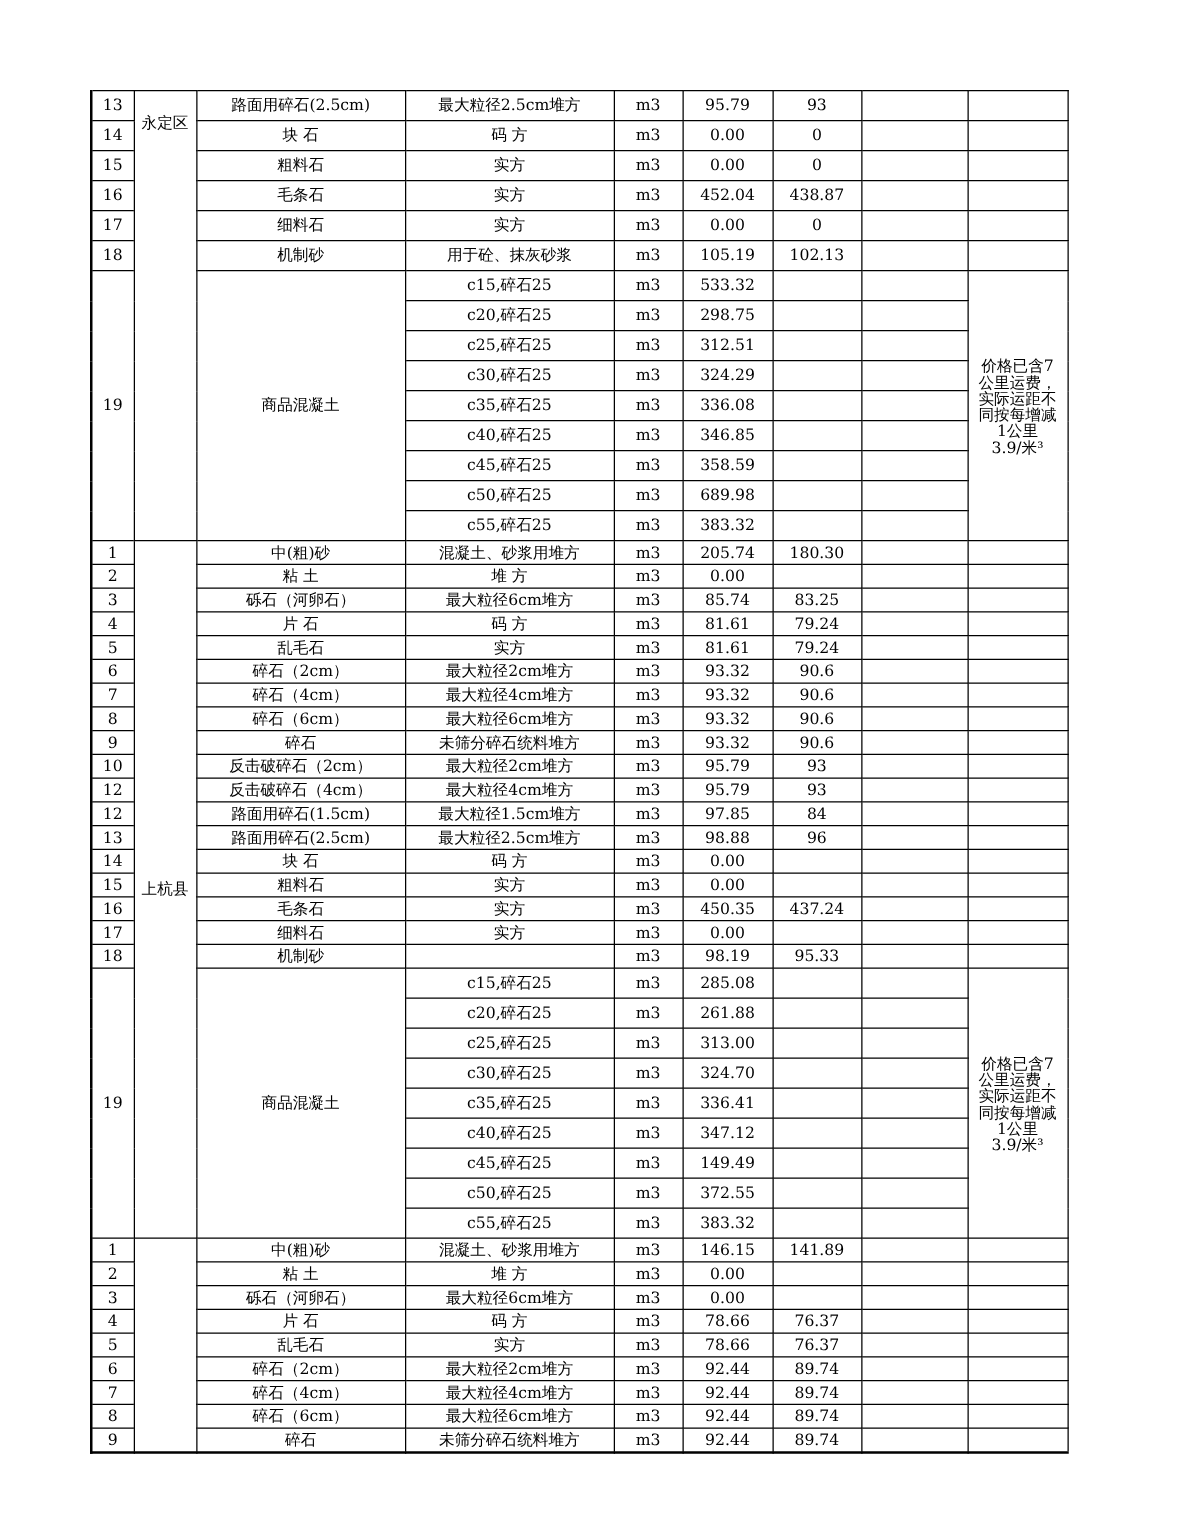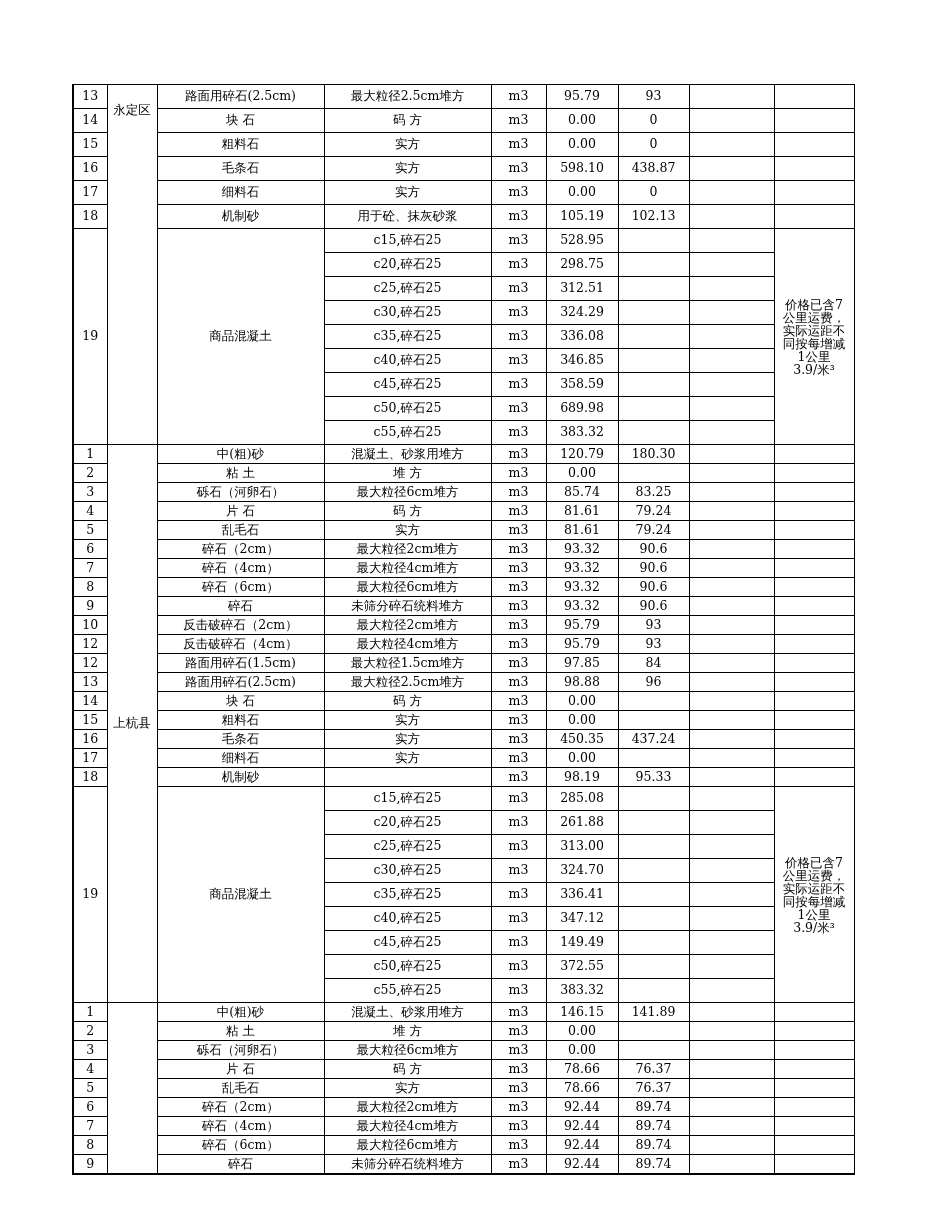--- a/index.html
+++ b/index.html
@@ -1,17 +1,17 @@
 <!DOCTYPE html>
 <html><head>
 <meta charset="utf-8">
 <style>
   html,body{margin:0;padding:0;background:#fff;}
   body{width:950px;height:1230px;position:relative;font-family:"DejaVu Serif","Liberation Serif",serif;color:#000;}
-  .table-wrap{position:absolute;left:72px;top:84px;}
+  .table-wrap{position:absolute;left:72px;top:72px;}
   table{border-collapse:collapse;table-layout:fixed;}
   td{border:1px solid #000;text-align:center;vertical-align:middle;font-size:12.5px;padding:0;line-height:1.15;overflow:hidden;white-space:nowrap;}
   table{border-left:2px solid #000;border-bottom:2px solid #000;}
   tr.h24{height:24px;}
   tr.h19{height:19px;}
   td.region-cell{vertical-align:middle;}
   td.region-cell.top{vertical-align:top;}
   td.region-cell.top .region{padding-top:18px;}
   td.note-cell{white-space:normal;font-size:12.5px;line-height:13px;vertical-align:middle;}
   .note-line{white-space:nowrap;}
@@ -64,21 +64,21 @@
           <td>0.00</td>
           <td>0</td>
           <td></td>
           <td></td>
         </tr>
         <tr class="h24">
           <td>16</td>
           <td>毛条石</td>
           <td>实方</td>
           <td>m3</td>
-          <td>598.10</td>
+          <td>452.04</td>
           <td>438.87</td>
           <td></td>
           <td></td>
         </tr>
         <tr class="h24">
           <td>17</td>
           <td>细料石</td>
           <td>实方</td>
           <td>m3</td>
           <td>0.00</td>
@@ -94,21 +94,21 @@
           <td>105.19</td>
           <td>102.13</td>
           <td></td>
           <td></td>
         </tr>
         <tr class="h24">
           <td rowspan="9">19</td>
           <td rowspan="9">商品混凝土</td>
           <td>c15,碎石25</td>
           <td>m3</td>
-          <td>528.95</td>
+          <td>533.32</td>
           <td></td>
           <td></td>
           <td rowspan="9" class="note-cell">
             <div class="note-line">价格已含7</div>
             <div class="note-line">公里运费，</div>
             <div class="note-line">实际运距不</div>
             <div class="note-line">同按每增减</div>
             <div class="note-line">1公里</div>
             <div class="note-line">3.9/米³</div>
           </td>
@@ -170,21 +170,21 @@
           <td></td>
         </tr>
         <tr class="h19">
           <td>1</td>
           <td rowspan="27" class="region-cell center">
             <div class="region">上杭县</div>
           </td>
           <td>中(粗)砂</td>
           <td>混凝土、砂浆用堆方</td>
           <td>m3</td>
-          <td>120.79</td>
+          <td>205.74</td>
           <td>180.30</td>
           <td></td>
           <td></td>
         </tr>
         <tr class="h19">
           <td>2</td>
           <td>粘 土</td>
           <td>堆 方</td>
           <td>m3</td>
           <td>0.00</td>

